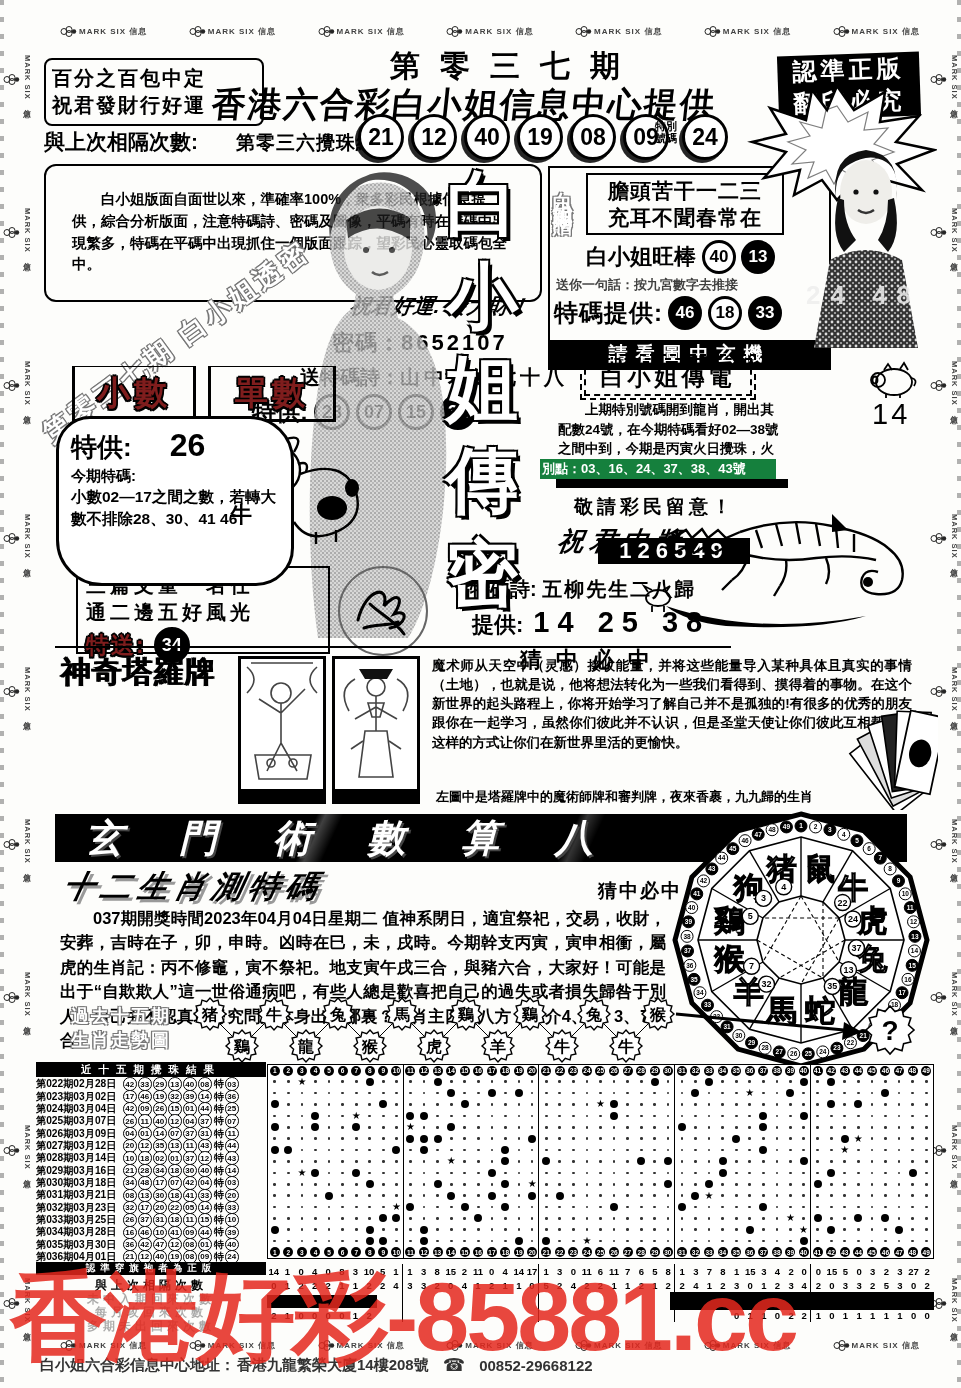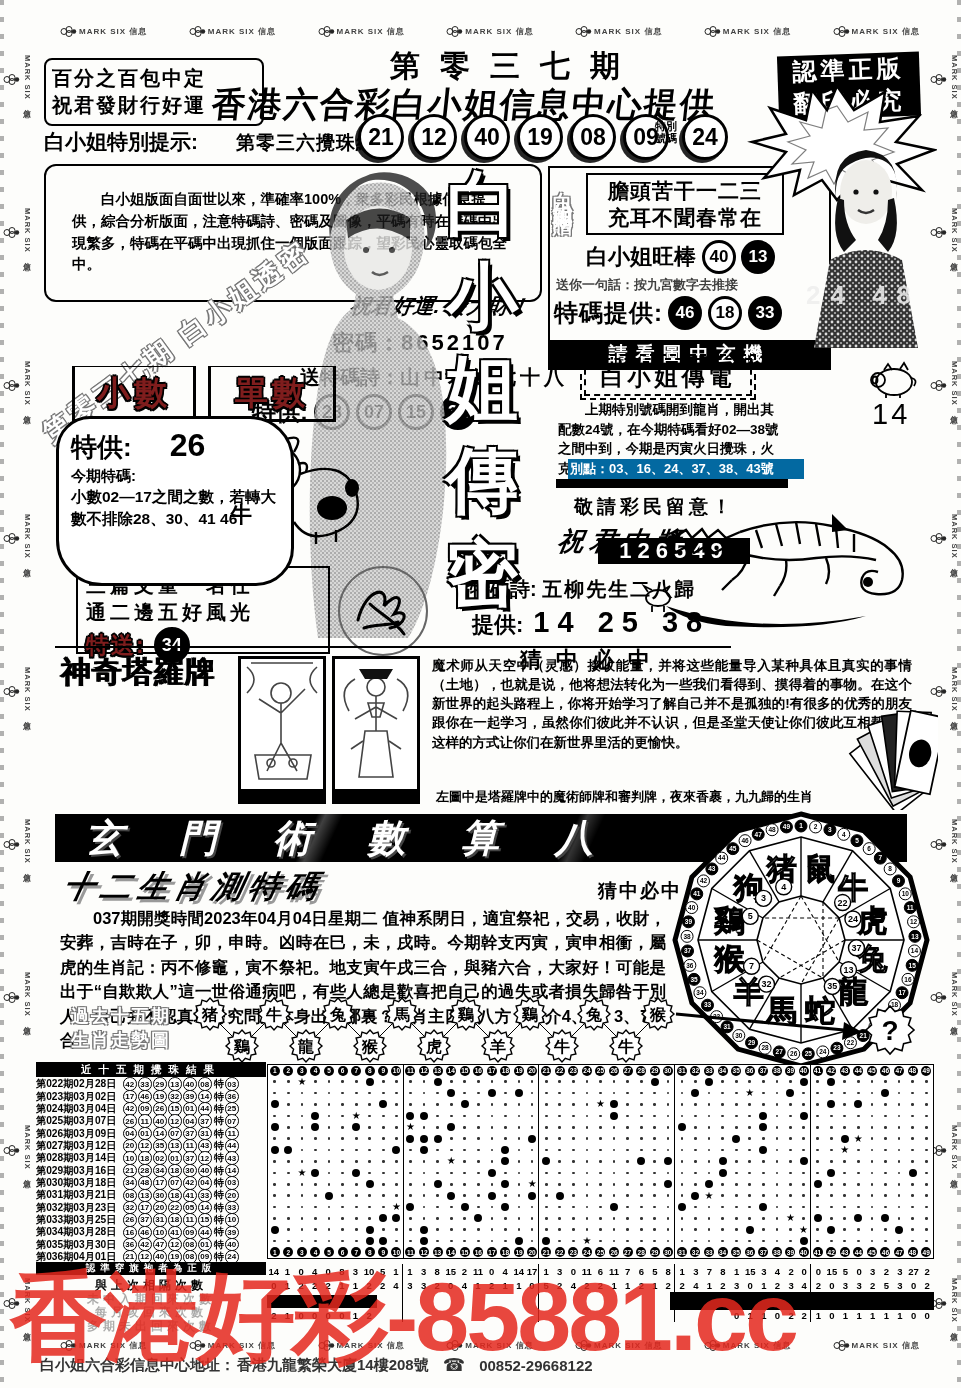--- a/index.html
+++ b/index.html
@@ -57,21 +57,21 @@
   .rb-phrase{position:absolute;left:6px;top:108px;font-size:13px;font-weight:700;opacity:.75;white-space:nowrap;}
   .rb-tema{position:absolute;left:4px;top:128px;display:flex;align-items:center;gap:5px;}
   .rb-tema .lab{font-size:24px;font-weight:900;letter-spacing:1px;}
   .rb-foot{position:absolute;left:0;right:0;bottom:0;height:28px;background:#000;color:#fff;
            font-size:19px;font-weight:800;letter-spacing:8px;display:flex;align-items:center;justify-content:center;}
   .photo-nums{left:806px;top:280px;font-size:26px;font-weight:800;letter-spacing:10px;color:#eee;opacity:.85;z-index:6;}
   
   .cd-title{left:584px;top:358px;width:164px;height:34px;border:2px dashed #000;outline:2px dashed #000;outline-offset:2px;
             display:flex;align-items:center;justify-content:center;font-size:23px;font-weight:900;letter-spacing:4px;}
   .cd-body{left:558px;top:400px;width:228px;font-size:13.5px;font-weight:700;line-height:1.45;text-indent:2em;}
-  .cd-high{left:568px;top:459px;width:232px;background:#0369a1;color:#fff;font-size:13px;font-weight:700;padding:1px 2px;}
+  .cd-high{left:540px;top:459px;width:232px;background:#15803d;color:#fff;font-size:13px;font-weight:700;padding:1px 2px;}
   .cd-bar{left:556px;top:479px;width:232px;height:9px;background:#000;}
   .cd-notice{left:574px;top:494px;font-size:19px;font-weight:800;letter-spacing:4px;}
   .cd-wish{left:558px;top:524px;font-size:26px;font-weight:900;font-style:italic;transform:skewX(-10deg);letter-spacing:6px;}
   .pig-num{left:872px;top:398px;font-size:29px;letter-spacing:3px;font-weight:400;}
   
   .hdr-box{border:3px solid #000;border-top-width:1px;display:flex;align-items:center;justify-content:center;}
   .hdr-box span{font-size:33px;font-weight:900;letter-spacing:4px;}
   .bubble{left:56px;top:416px;width:238px;height:170px;border:3px solid #000;border-radius:34px 44px 38px 46px;
           padding:8px 12px;box-sizing:border-box;background:#fff;z-index:4;}
   .bubble .row1{display:flex;align-items:baseline;gap:38px;}
@@ -457,21 +457,21 @@
 
 <svg class="abs" style="left:742px;top:82px;z-index:1;" width="195" height="120">
   <polygon points="95,4 112,28 143,10 138,40 177,34 154,60 192,68 155,82 180,108 140,97 146,118 112,99 95,118 80,98 52,113 58,88 22,96 44,70 10,60 44,52 28,26 64,38 70,8 85,28" fill="#fff" stroke="#000" stroke-width="2.5"></polygon>
   <polygon points="95,24 106,40 126,30 122,48 146,46 132,62 152,70 130,78 142,94 118,86 120,100 100,88 92,102 84,88 66,96 72,80 50,82 64,68 46,60 68,54 58,40 80,46 84,28" fill="none" stroke="#000" stroke-width="1.2" opacity=".5"></polygon>
 </svg>
 <div class="abs stamp">
   <div>認準正版</div>
   <div>翻印必究</div>
 </div>
 
-<div class="abs tip-label">白小姐特別提示:</div>
+<div class="abs tip-label">與上次相隔次數:</div>
 <div class="abs result-label">第零三六攪珠結果</div>
 <div class="abs balls-row" id="result-balls">
     <span class="ball lg">21</span>
     <span class="ball lg">12</span>
     <span class="ball lg">40</span>
     <span class="ball lg">19</span>
     <span class="ball lg">08</span>
     <span class="ball lg">09</span>
   </div>
 <div class="abs speclab">特別號碼</div>

